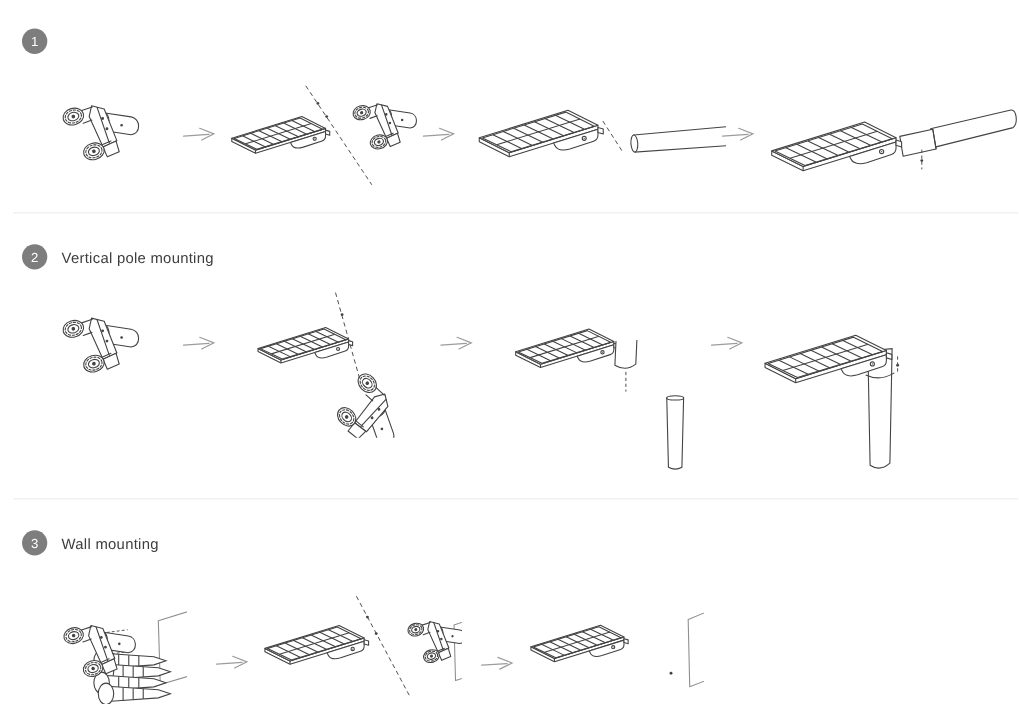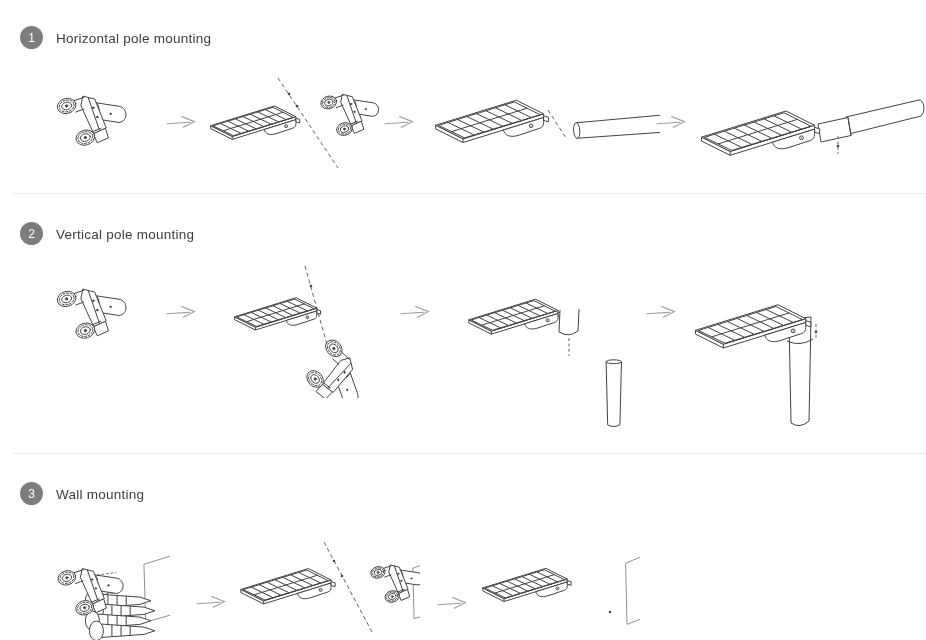--- a/index.html
+++ b/index.html
@@ -96,21 +96,20 @@
         </g>
       </symbol>
     </defs>
   </svg>
 
   <section>
     <div class="sec-header" style="top:26px;">
       <div class="badge">
         <span>1</span>
       </div>
-      <div class="sec-title">Horizontal pole mounting</div>
     </div>
 
     <svg class="fig" style="left:53px;top:92px;" width="88" height="70" viewBox="0 0 88 70">
       <use href="#bracket" transform="scale(0.85)"></use>
     </svg>
 
     <svg class="fig" style="left:166px;top:112px;" width="32" height="19" viewBox="0 0 36 20">
         <use href="#arrow"></use>
       </svg>
 

